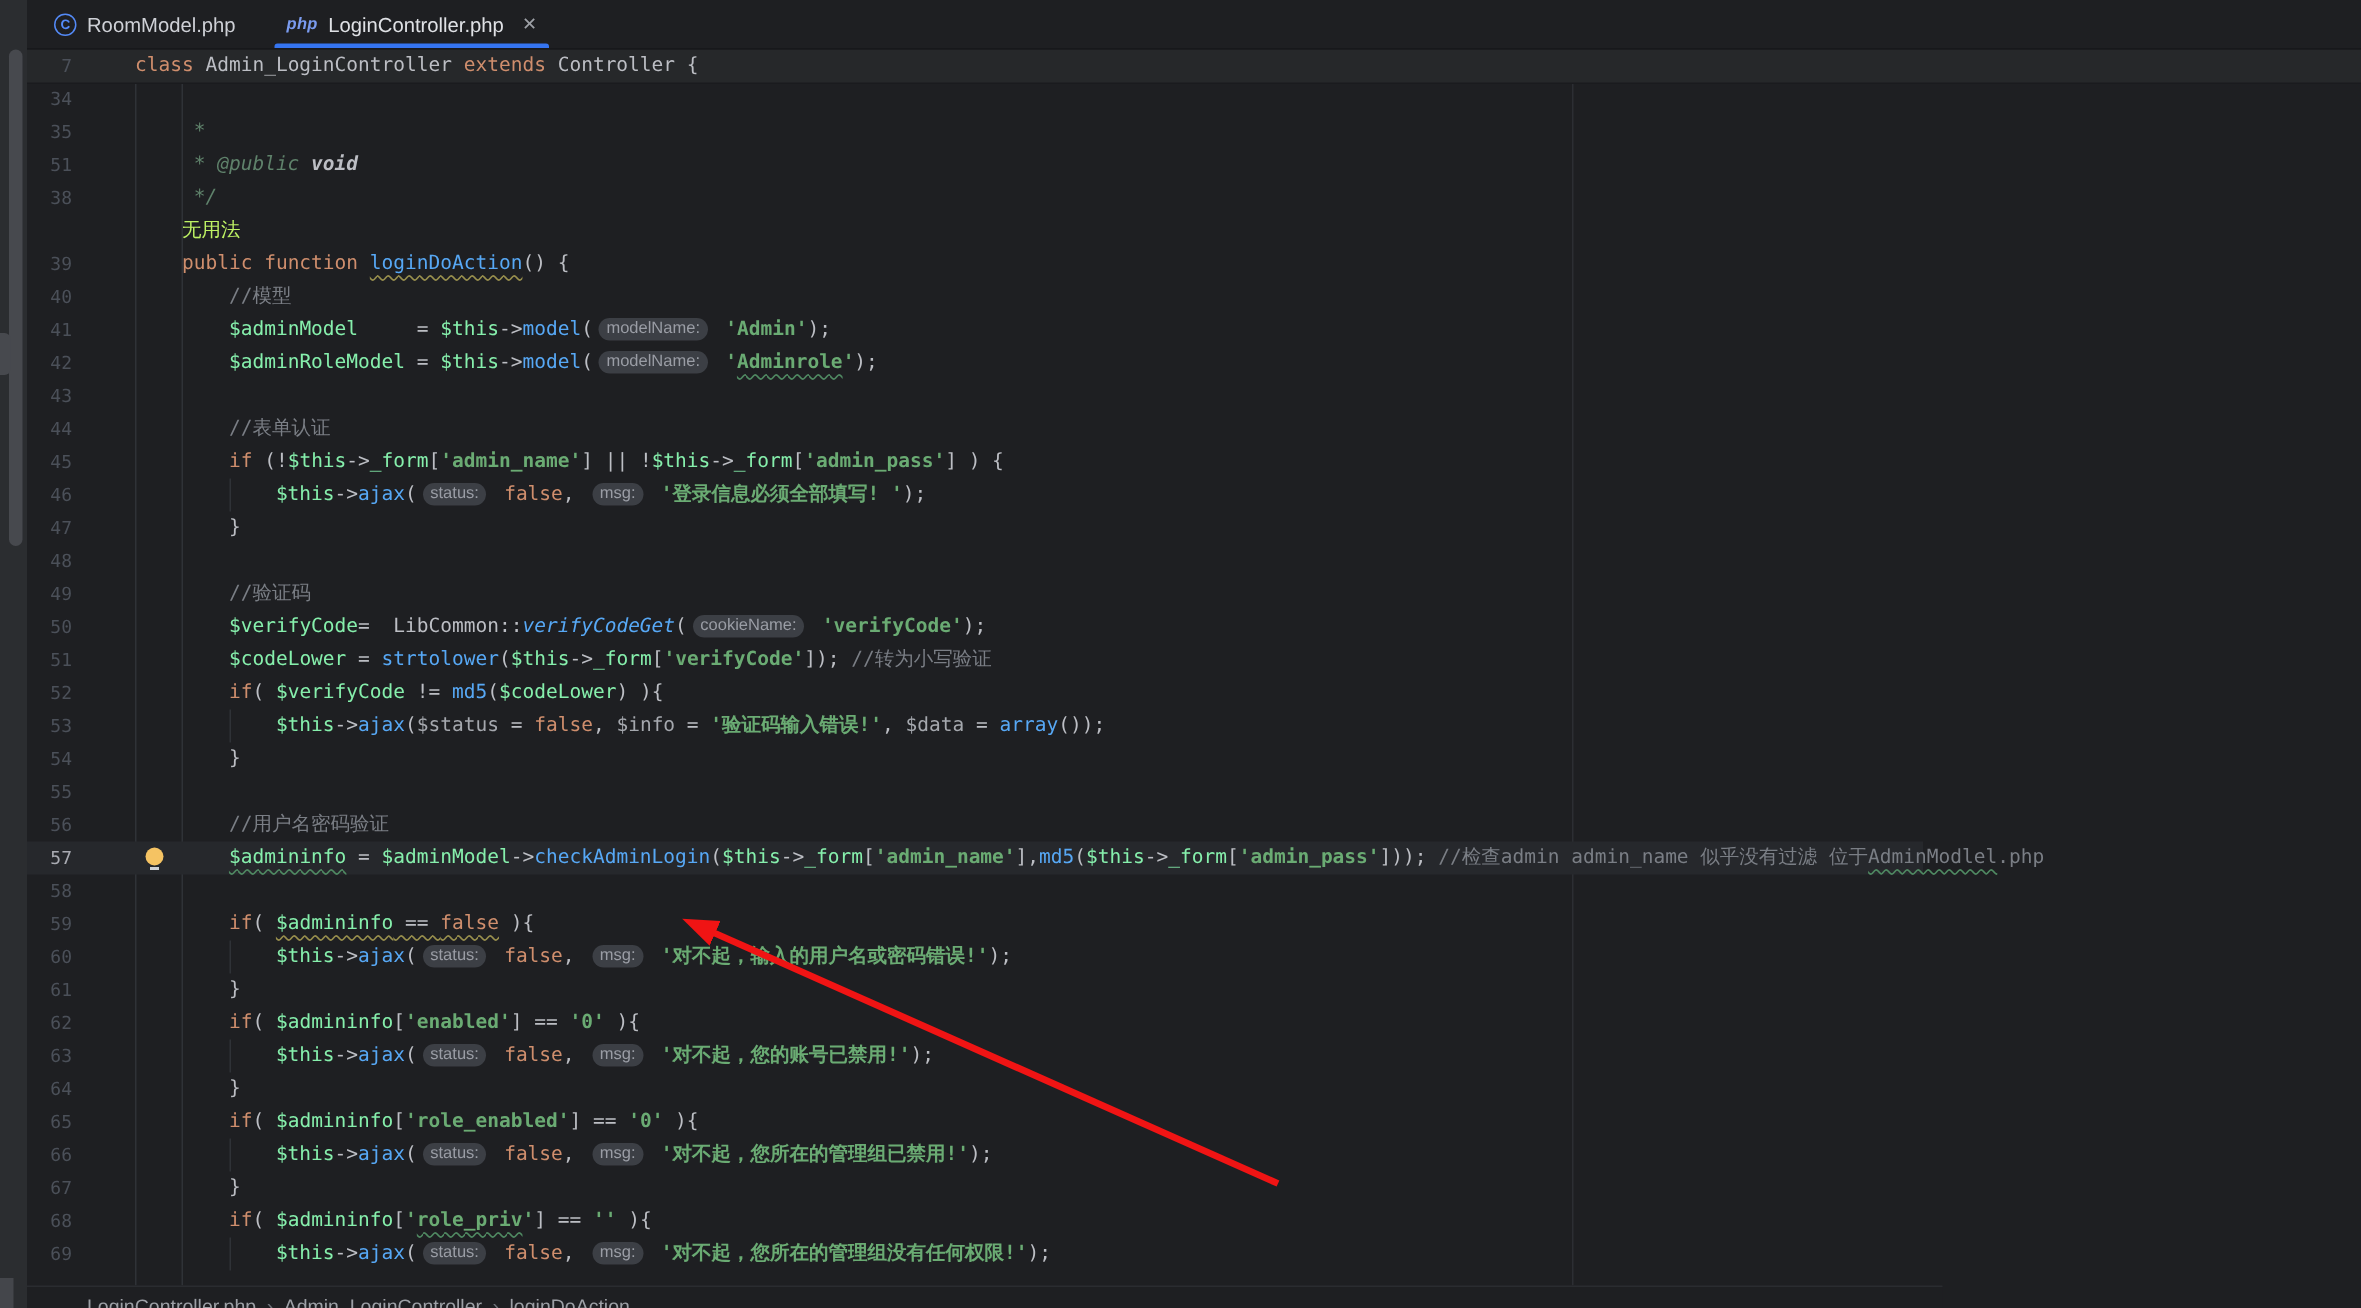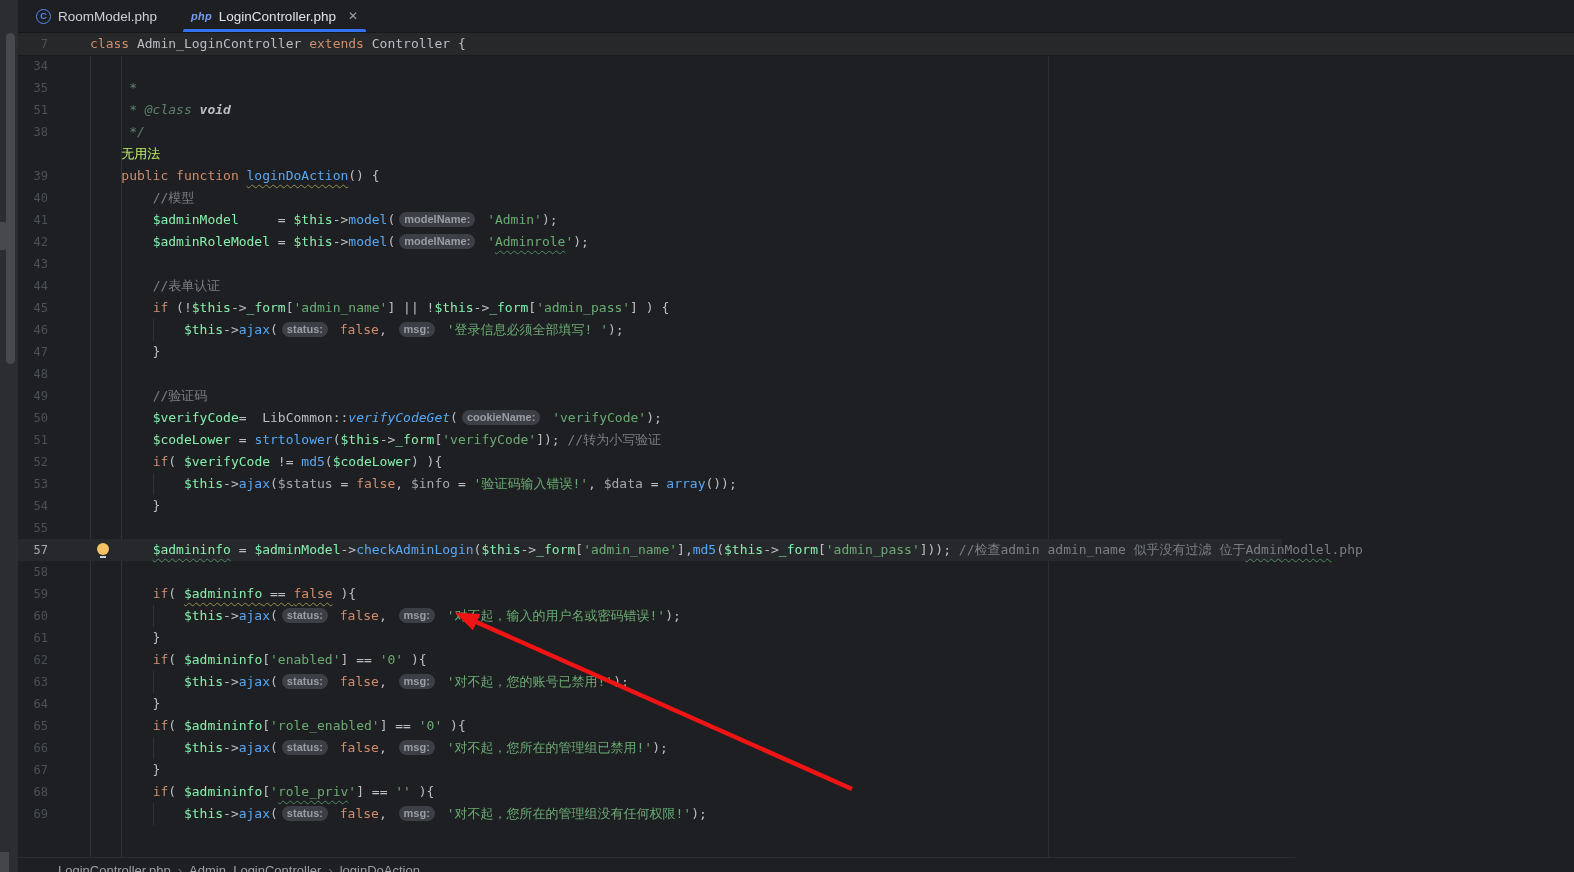--- a/index.html
+++ b/index.html
@@ -57,33 +57,33 @@
   .code { position:absolute; left:72px; top:0; white-space:pre; }
 
   .g8 { position:absolute; left:135px; top:0; height:22px; width:1px; background:#2F3237; }
 
   
   .tk-pl  { color:#BCBEC4; }
   .tk-kw  { color:#CF8E6D;text-align:center; }
   .tk-var { color:#86efac; }
   .tk-fn  { color:#57A8F5; }
   .tk-fni { color:#57A8F5; font-style:italic; }
-  .tk-str { color:#6AAB73; }
+  .tk-str { color:#6AAB73;font-weight:bold; }
   .tk-cmt { color:#7A7E85; }
   .tk-doc { color:#5F826B; font-style:italic; }
   .tk-docv{ color:#BCBEC4; font-style:italic; font-weight:bold; }
   .tk-dim { color:#A5A8AE; }
   .tk-hint{ color:#bef264; }
   .u-y { text-decoration:underline wavy #99904D 1px; text-underline-offset:4px; }
   .u-g { text-decoration:underline wavy #4F8A62 1px; text-underline-offset:4px; }
 
   .pill {
     display:inline-block; background:#3C3F45; color:#9A9DA5;
     border-radius:8px; font-size:11px; line-height:15px; padding:0 5px; margin:0 4px;
-    transform:translateY(-1px); font-family:"Liberation Sans", sans-serif;font-weight:bold;
+    transform:translateY(-1px); font-family:"Liberation Sans", sans-serif;
   }
 
   .bulb { position:absolute; left:79px; top:4px; width:12px; height:15px; }
   .bulb::before { content:""; position:absolute; left:0; top:0; width:12px; height:12px; border-radius:50%; background:#F5C363; }
   .bulb::after  { content:""; position:absolute; left:3px; bottom:0; width:6px; height:2px; background:#CDD0D6; }
 
   
   .crumbs {
     position:absolute; left:18px; top:857px; width:1277px; height:15px;
     background:#1E1F22; border-top:1px solid #2A2C30; overflow:hidden; z-index:14;
@@ -123,40 +123,41 @@
     <div class="row"><span class="ln">7</span><span class="code"><span class="tk-kw">class </span><span class="tk-pl">Admin_LoginController </span><span class="tk-kw">extends </span><span class="tk-pl">Controller </span><span class="tk-pl">{</span></span></div>
   </div>
 
 <div class="editor">
   <div class="gcol gcol0"></div>
   <div class="gcol gcol4"></div>
   <div class="gwrap"></div>
   <div id="rows-host">
       <div class="row"><span class="ln">34</span></div>
       <div class="row"><span class="ln">35</span><span class="code"><span class="tk-doc">     *</span></span></div>
-      <div class="row"><span class="ln">51</span><span class="code"><span class="tk-doc">     * @class </span><span class="tk-docv">void</span></span></div>
+      <div class="row"><span class="ln">51</span><span class="code"><span class="tk-doc">     * @public </span><span class="tk-docv">void</span></span></div>
       <div class="row"><span class="ln">38</span><span class="code"><span class="tk-doc">     */</span></span></div>
       <div class="row"><span class="ln"></span><span class="code"><span class="tk-pl">    </span><span class="tk-hint">无用法</span></span></div>
       <div class="row"><span class="ln">39</span><span class="code"><span class="tk-pl">    </span><span class="tk-kw">public function </span><span class="tk-fn u-y">loginDoAction</span><span class="tk-pl">() {</span></span></div>
       <div class="row"><span class="ln">40</span><span class="code"><span class="tk-pl">        </span><span class="tk-cmt">//模型</span></span></div>
       <div class="row"><span class="ln">41</span><span class="code"><span class="tk-pl">        </span><span class="tk-var">$adminModel</span><span class="tk-pl">     = </span><span class="tk-var">$this</span><span class="tk-pl">-&gt;</span><span class="tk-fn">model</span><span class="tk-pl">(</span><span class="pill">modelName:</span><span class="tk-pl"> </span><span class="tk-str">'Admin'</span><span class="tk-pl">);</span></span></div>
       <div class="row"><span class="ln">42</span><span class="code"><span class="tk-pl">        </span><span class="tk-var">$adminRoleModel</span><span class="tk-pl"> = </span><span class="tk-var">$this</span><span class="tk-pl">-&gt;</span><span class="tk-fn">model</span><span class="tk-pl">(</span><span class="pill">modelName:</span><span class="tk-pl"> </span><span class="tk-str">'</span><span class="tk-str u-g">Adminrole</span><span class="tk-str">'</span><span class="tk-pl">);</span></span></div>
       <div class="row"><span class="ln">43</span><span class="code"></span></div>
       <div class="row"><span class="ln">44</span><span class="code"><span class="tk-pl">        </span><span class="tk-cmt">//表单认证</span></span></div>
       <div class="row"><span class="ln">45</span><span class="code"><span class="tk-pl">        </span><span class="tk-kw">if </span><span class="tk-pl">(!</span><span class="tk-var">$this</span><span class="tk-pl">-&gt;</span><span class="tk-var">_form</span><span class="tk-pl">[</span><span class="tk-str">'admin_name'</span><span class="tk-pl">] || !</span><span class="tk-var">$this</span><span class="tk-pl">-&gt;</span><span class="tk-var">_form</span><span class="tk-pl">[</span><span class="tk-str">'admin_pass'</span><span class="tk-pl">] ) {</span></span></div>
       <div class="row"><span class="ln">46</span><span class="g8"></span><span class="code"><span class="tk-pl">            </span><span class="tk-var">$this</span><span class="tk-pl">-&gt;</span><span class="tk-fn">ajax</span><span class="tk-pl">(</span><span class="pill">status:</span><span class="tk-pl"> </span><span class="tk-kw">false</span><span class="tk-pl">, </span><span class="pill">msg:</span><span class="tk-pl"> </span><span class="tk-str">'登录信息必须全部填写! '</span><span class="tk-pl">);</span></span></div>
       <div class="row"><span class="ln">47</span><span class="code"><span class="tk-pl">        }</span></span></div>
       <div class="row"><span class="ln">48</span><span class="code"></span></div>
       <div class="row"><span class="ln">49</span><span class="code"><span class="tk-pl">        </span><span class="tk-cmt">//验证码</span></span></div>
       <div class="row"><span class="ln">50</span><span class="code"><span class="tk-pl">        </span><span class="tk-var">$verifyCode</span><span class="tk-pl">=  </span><span class="tk-pl">LibCommon</span><span class="tk-pl">::</span><span class="tk-fni">verifyCodeGet</span><span class="tk-pl">(</span><span class="pill">cookieName:</span><span class="tk-pl"> </span><span class="tk-str">'verifyCode'</span><span class="tk-pl">);</span></span></div>
       <div class="row"><span class="ln">51</span><span class="code"><span class="tk-pl">        </span><span class="tk-var">$codeLower</span><span class="tk-pl"> = </span><span class="tk-fn">strtolower</span><span class="tk-pl">(</span><span class="tk-var">$this</span><span class="tk-pl">-&gt;</span><span class="tk-var">_form</span><span class="tk-pl">[</span><span class="tk-str">'verifyCode'</span><span class="tk-pl">]); </span><span class="tk-cmt">//转为小写验证</span></span></div>
       <div class="row"><span class="ln">52</span><span class="code"><span class="tk-pl">        </span><span class="tk-kw">if</span><span class="tk-pl">( </span><span class="tk-var">$verifyCode</span><span class="tk-pl"> != </span><span class="tk-fn">md5</span><span class="tk-pl">(</span><span class="tk-var">$codeLower</span><span class="tk-pl">) ){</span></span></div>
       <div class="row"><span class="ln">53</span><span class="g8"></span><span class="code"><span class="tk-pl">            </span><span class="tk-var">$this</span><span class="tk-pl">-&gt;</span><span class="tk-fn">ajax</span><span class="tk-pl">(</span><span class="tk-dim">$status</span><span class="tk-pl"> = </span><span class="tk-kw">false</span><span class="tk-pl">, </span><span class="tk-dim">$info</span><span class="tk-pl"> = </span><span class="tk-str">'验证码输入错误!'</span><span class="tk-pl">, </span><span class="tk-dim">$data</span><span class="tk-pl"> = </span><span class="tk-fn">array</span><span class="tk-pl">());</span></span></div>
       <div class="row"><span class="ln">54</span><span class="code"><span class="tk-pl">        }</span></span></div>
       <div class="row"><span class="ln">55</span><span class="code"></span></div>
+      <div class="row"><span class="ln">56</span><span class="code"><span class="tk-pl">        </span><span class="tk-cmt">//用户名密码验证</span></span></div>
       <div class="row active"><span class="ln">57</span><span class="bulb"></span><span class="code"><span class="tk-pl">        </span><span class="tk-var u-g">$admininfo</span><span class="tk-pl"> = </span><span class="tk-var">$adminModel</span><span class="tk-pl">-&gt;</span><span class="tk-fn">checkAdminLogin</span><span class="tk-pl">(</span><span class="tk-var">$this</span><span class="tk-pl">-&gt;</span><span class="tk-var">_form</span><span class="tk-pl">[</span><span class="tk-str">'admin_name'</span><span class="tk-pl">],</span><span class="tk-fn">md5</span><span class="tk-pl">(</span><span class="tk-var">$this</span><span class="tk-pl">-&gt;</span><span class="tk-var">_form</span><span class="tk-pl">[</span><span class="tk-str">'admin_pass'</span><span class="tk-pl">])); </span><span class="tk-cmt">//检查admin admin_name 似乎没有过滤 位于</span><span class="tk-cmt u-g">AdminModlel</span><span class="tk-cmt">.php</span></span></div>
       <div class="row"><span class="ln">58</span><span class="code"></span></div>
       <div class="row"><span class="ln">59</span><span class="code"><span class="tk-pl">        </span><span class="tk-kw">if</span><span class="tk-pl">( </span><span class="tk-var u-y">$admininfo</span><span class="tk-pl u-y"> == </span><span class="tk-kw u-y">false</span><span class="tk-pl"> ){</span></span></div>
       <div class="row"><span class="ln">60</span><span class="g8"></span><span class="code"><span class="tk-pl">            </span><span class="tk-var">$this</span><span class="tk-pl">-&gt;</span><span class="tk-fn">ajax</span><span class="tk-pl">(</span><span class="pill">status:</span><span class="tk-pl"> </span><span class="tk-kw">false</span><span class="tk-pl">, </span><span class="pill">msg:</span><span class="tk-pl"> </span><span class="tk-str">'对不起，输入的用户名或密码错误!'</span><span class="tk-pl">);</span></span></div>
       <div class="row"><span class="ln">61</span><span class="code"><span class="tk-pl">        }</span></span></div>
       <div class="row"><span class="ln">62</span><span class="code"><span class="tk-pl">        </span><span class="tk-kw">if</span><span class="tk-pl">( </span><span class="tk-var">$admininfo</span><span class="tk-pl">[</span><span class="tk-str">'enabled'</span><span class="tk-pl">] == </span><span class="tk-str">'0'</span><span class="tk-pl"> ){</span></span></div>
       <div class="row"><span class="ln">63</span><span class="g8"></span><span class="code"><span class="tk-pl">            </span><span class="tk-var">$this</span><span class="tk-pl">-&gt;</span><span class="tk-fn">ajax</span><span class="tk-pl">(</span><span class="pill">status:</span><span class="tk-pl"> </span><span class="tk-kw">false</span><span class="tk-pl">, </span><span class="pill">msg:</span><span class="tk-pl"> </span><span class="tk-str">'对不起，您的账号已禁用!'</span><span class="tk-pl">);</span></span></div>
       <div class="row"><span class="ln">64</span><span class="code"><span class="tk-pl">        }</span></span></div>
       <div class="row"><span class="ln">65</span><span class="code"><span class="tk-pl">        </span><span class="tk-kw">if</span><span class="tk-pl">( </span><span class="tk-var">$admininfo</span><span class="tk-pl">[</span><span class="tk-str">'role_enabled'</span><span class="tk-pl">] == </span><span class="tk-str">'0'</span><span class="tk-pl"> ){</span></span></div>
       <div class="row"><span class="ln">66</span><span class="g8"></span><span class="code"><span class="tk-pl">            </span><span class="tk-var">$this</span><span class="tk-pl">-&gt;</span><span class="tk-fn">ajax</span><span class="tk-pl">(</span><span class="pill">status:</span><span class="tk-pl"> </span><span class="tk-kw">false</span><span class="tk-pl">, </span><span class="pill">msg:</span><span class="tk-pl"> </span><span class="tk-str">'对不起，您所在的管理组已禁用!'</span><span class="tk-pl">);</span></span></div>

